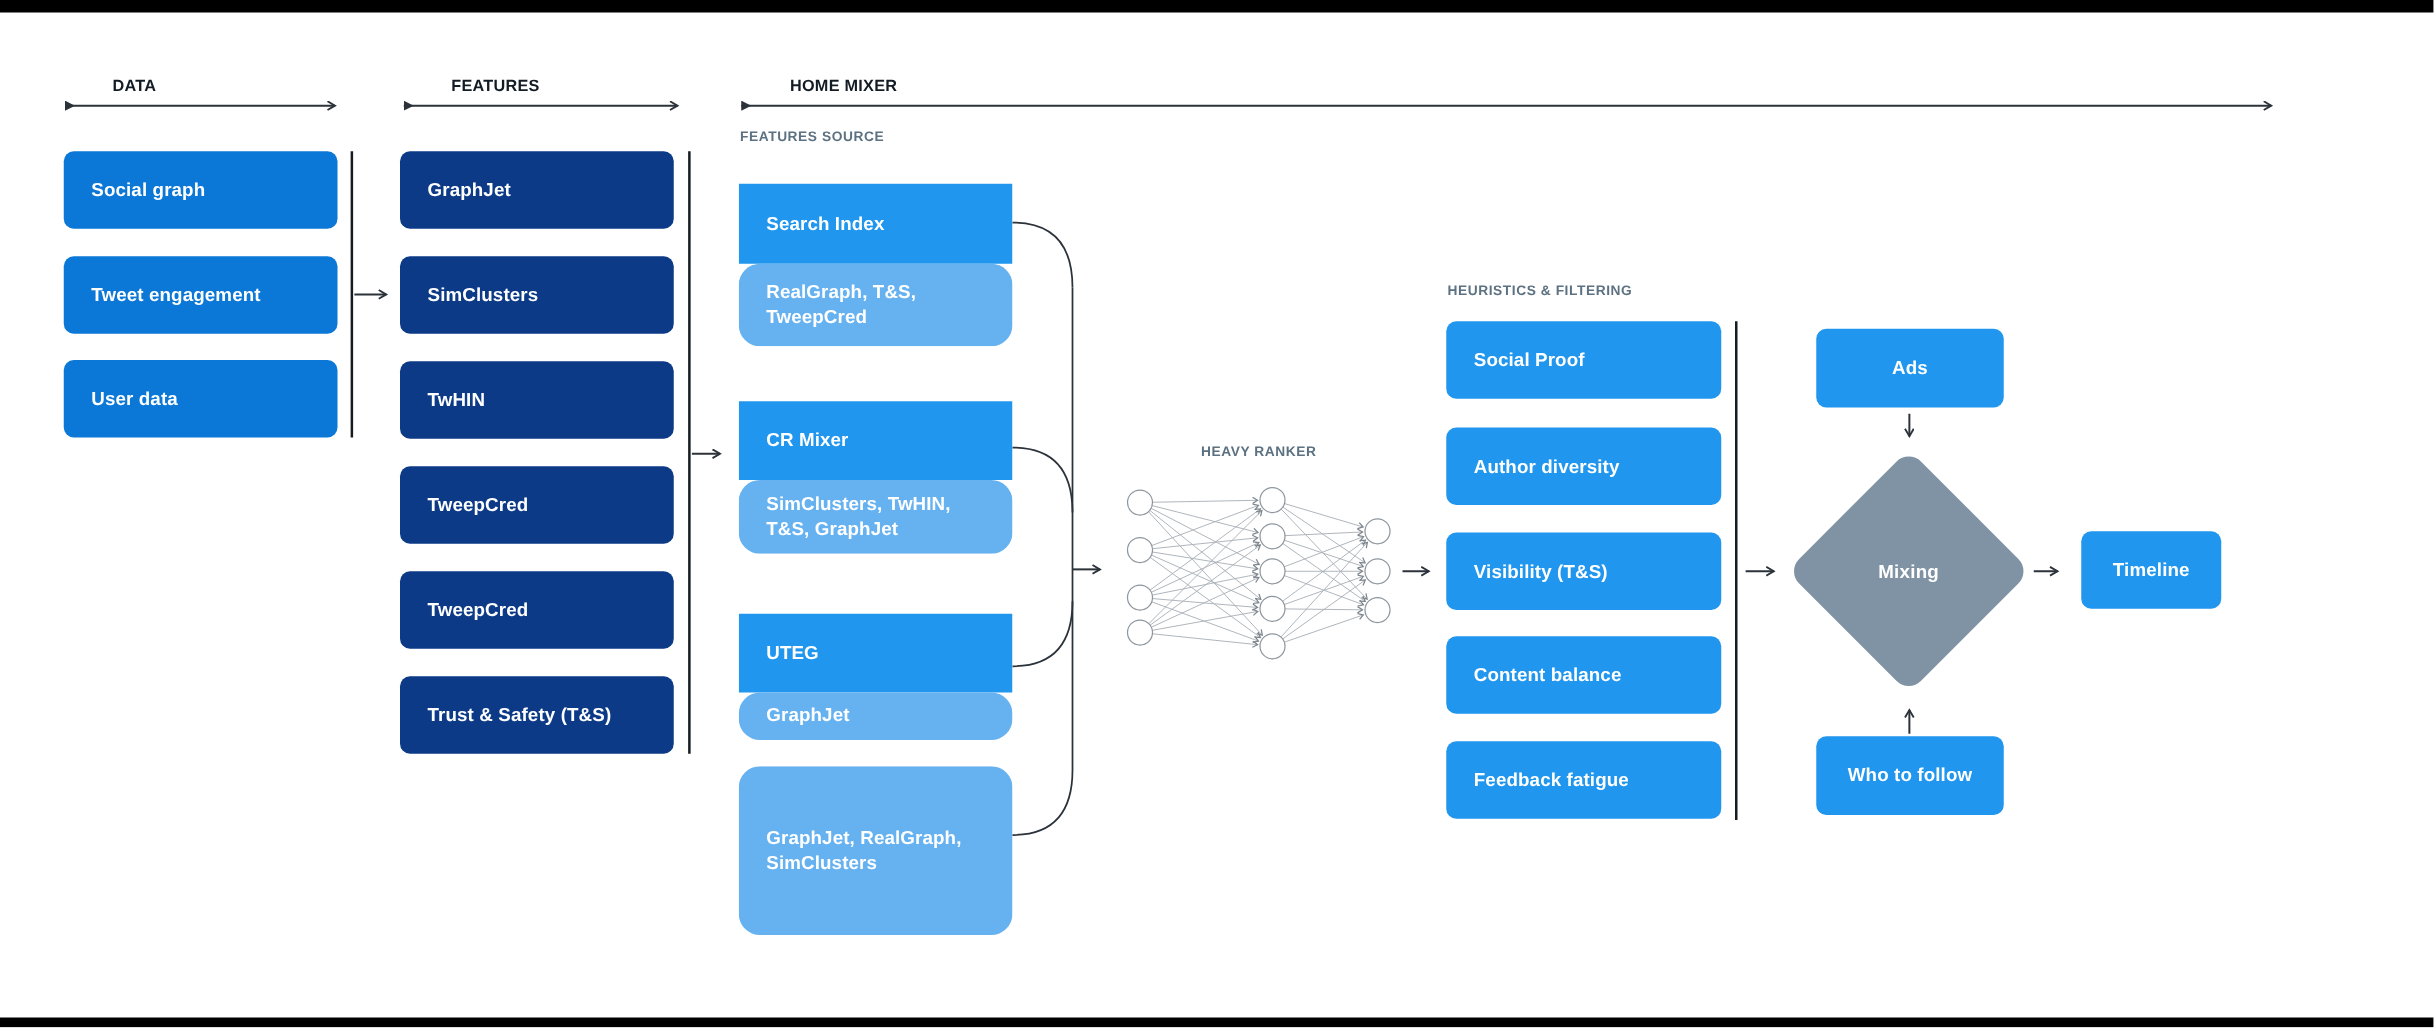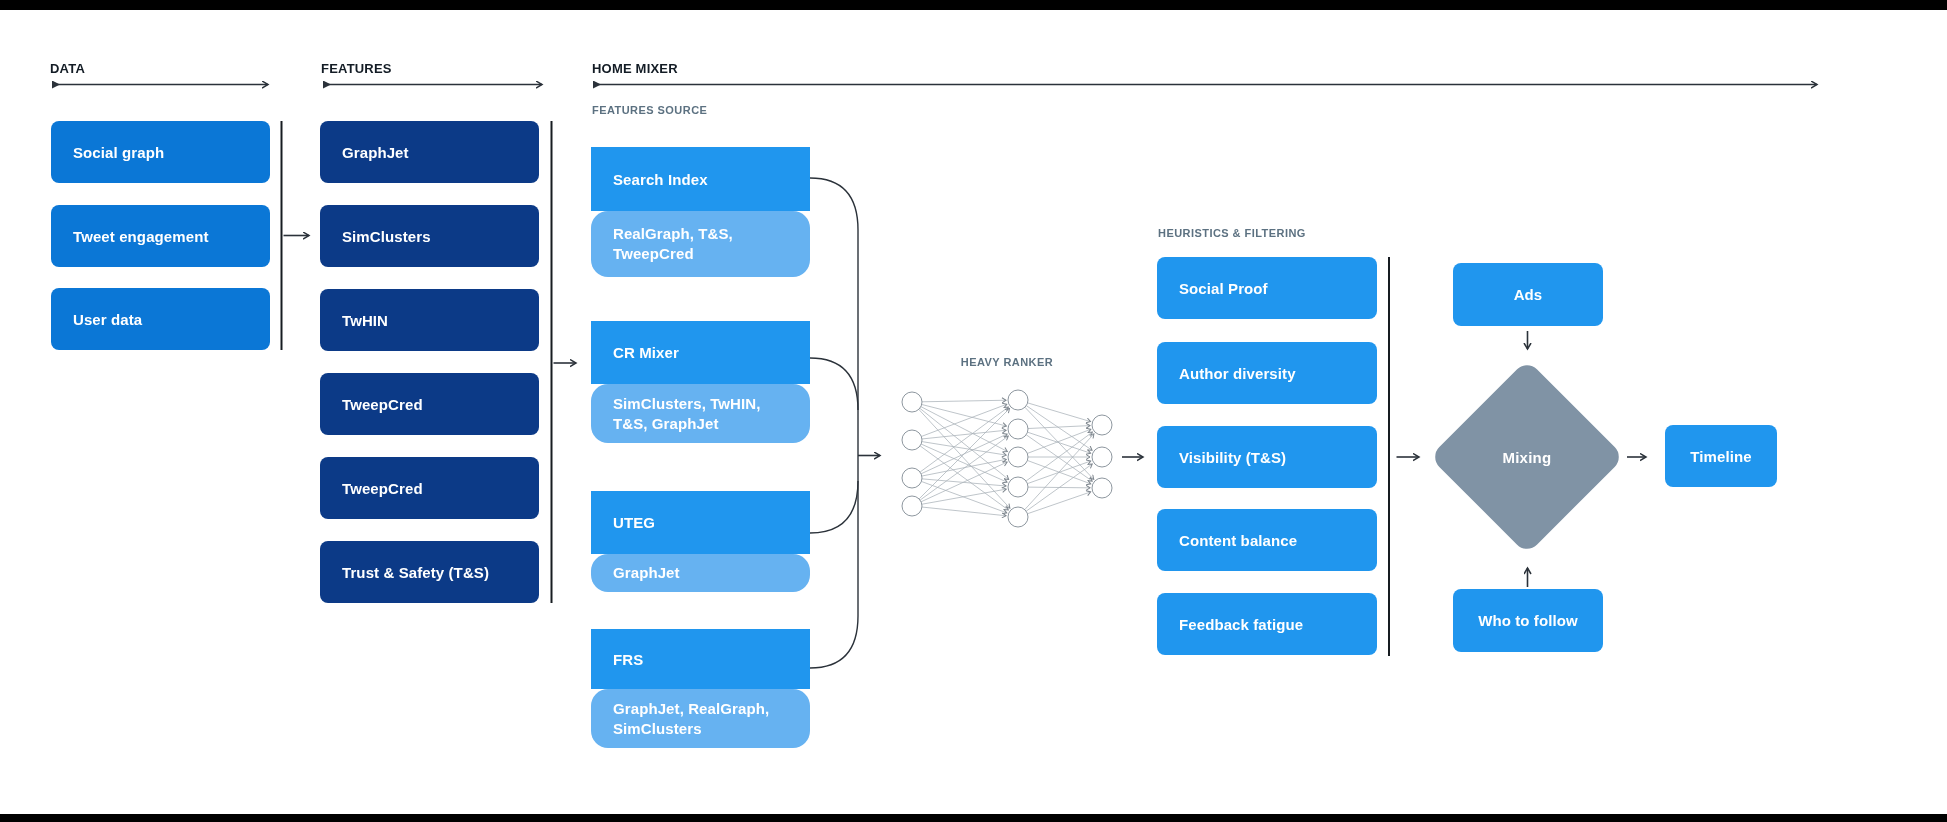--- a/index.html
+++ b/index.html
@@ -3,21 +3,21 @@
 <meta charset="utf-8">
 <style>
   html,body{margin:0;padding:0;background:#ffffff;}
   .canvas{position:relative;width:1947px;height:822px;background:#ffffff;overflow:hidden;
           font-family:"Liberation Sans", sans-serif;}
   .bar{position:absolute;left:0;width:1947px;background:#000;}
   .bar.top{top:0;height:10px;}
   .bar.bottom{top:814px;height:8px;}
 
   .sec-h{position:absolute;top:61px;font-size:13px;font-weight:bold;color:var(--header-dark,#131c25);
-         letter-spacing:.2px;white-space:nowrap;}
+         letter-spacing:.2px;white-space:nowrap;margin-left:40px;}
   .sub-h{position:absolute;font-size:11px;font-weight:bold;color:var(--label-slate,#5c7181);
          letter-spacing:.45px;white-space:nowrap;}
 
   .box{position:absolute;width:219px;height:62px;border-radius:8px;box-sizing:border-box;
        display:flex;align-items:center;padding:0 22px;color:#fff;font-size:15px;font-weight:bold;
        letter-spacing:.1px;}
   .box.blue{background:var(--medium-blue,#0b77d6);}
   .box.navy{background:var(--navy-blue,#0c3a87);}
   .box.bright{background:var(--bright-blue,#2096ee);}
   .box.center{justify-content:center;padding:0 6px;text-align:center;}
@@ -98,23 +98,20 @@
   </div>
   <div class="card" style="top:475px;height:117px">
     <div class="card-head" style="height:63px">
         <span>UTEG</span>
       </div>
     <div class="card-body">
         <span>GraphJet</span>
       </div>
   </div>
   <div class="card" style="top:613px;height:135px">
-    <div class="card-head" style="height:60px">
-        <span>FRS</span>
-      </div>
     <div class="card-body">
         <span>GraphJet, RealGraph, SimClusters</span>
       </div>
   </div>
 
   <div class="box bright" style="left:1157px;top:257px;width:220px">
       <span>Social Proof</span>
     </div>
   <div class="box bright" style="left:1157px;top:342px;width:220px">
       <span>Author diversity</span>

